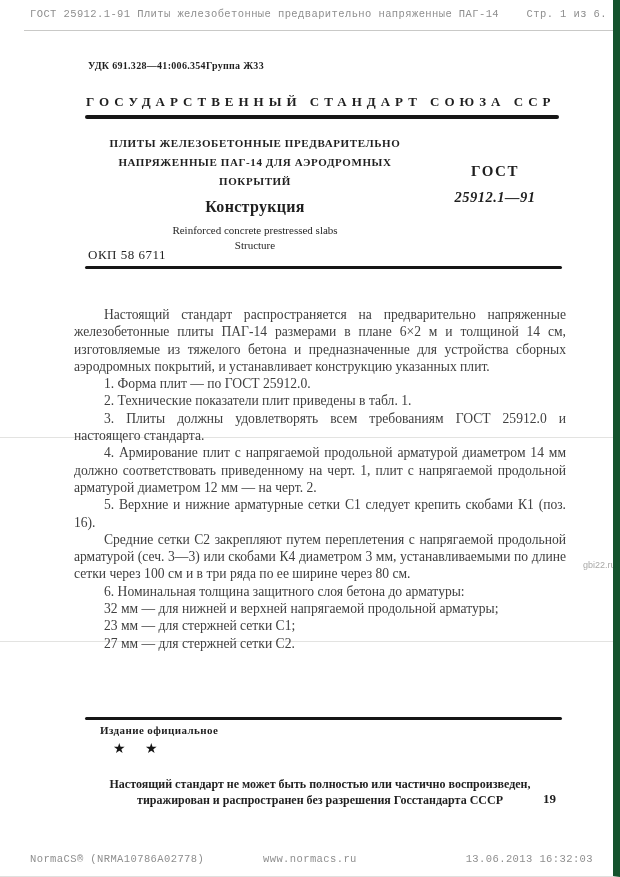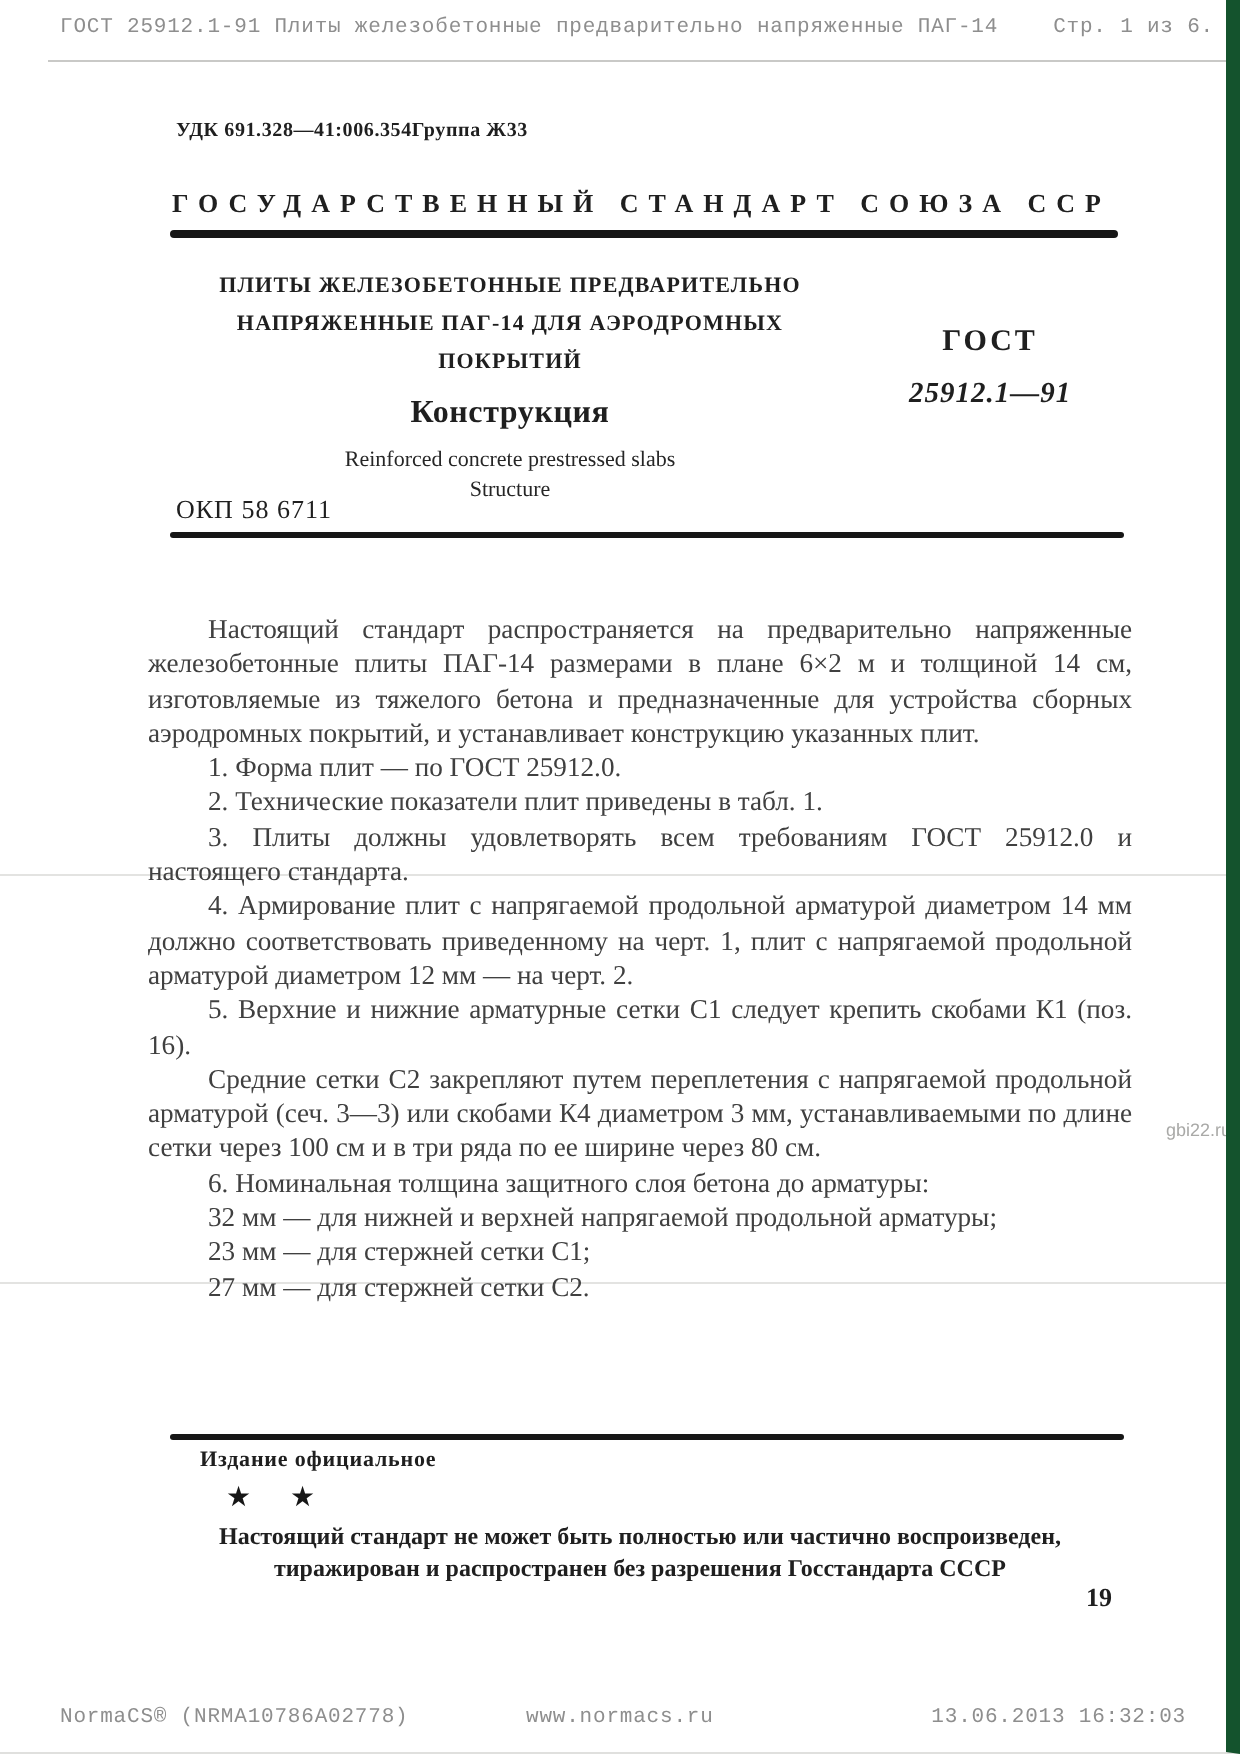--- a/index.html
+++ b/index.html
@@ -102,21 +102,21 @@
   .body-text p { margin: 0; text-indent: 30px; }
   .edition {
     position: absolute; left: 76px; top: 724px;
     font-weight: bold; font-size: 11px; letter-spacing: 0.4px; margin-left: 24px;
   }
   .stars {
     position: absolute; left: 113px; top: 740px;
     font-size: 14px; word-spacing: 16px; color: #161616;
   }
   .notice {
-    position: absolute; left: 95px; top: 760px; width: 450px;
+    position: absolute; left: 95px; top: 776px; width: 450px;
     text-align: center;
     font-weight: bold; font-size: 12px; line-height: 16px;
   }
   .page-number {
     position: absolute; left: 543px; top: 791px;
     font-weight: bold; font-size: 13px;
   }
   .watermark {
     position: absolute; left: 583px; top: 560px;
     font-family: "Liberation Sans", sans-serif;

